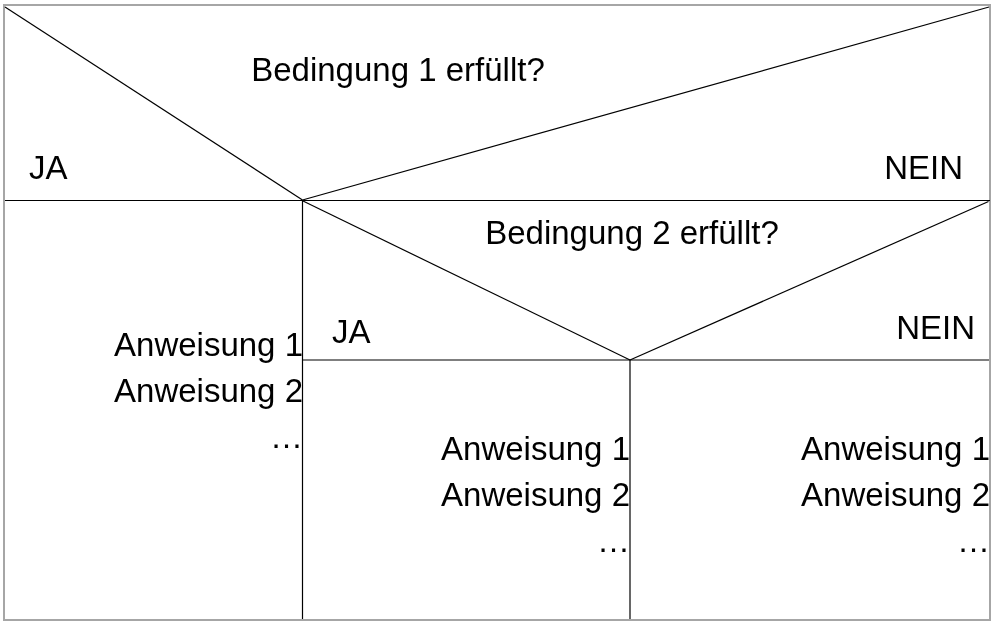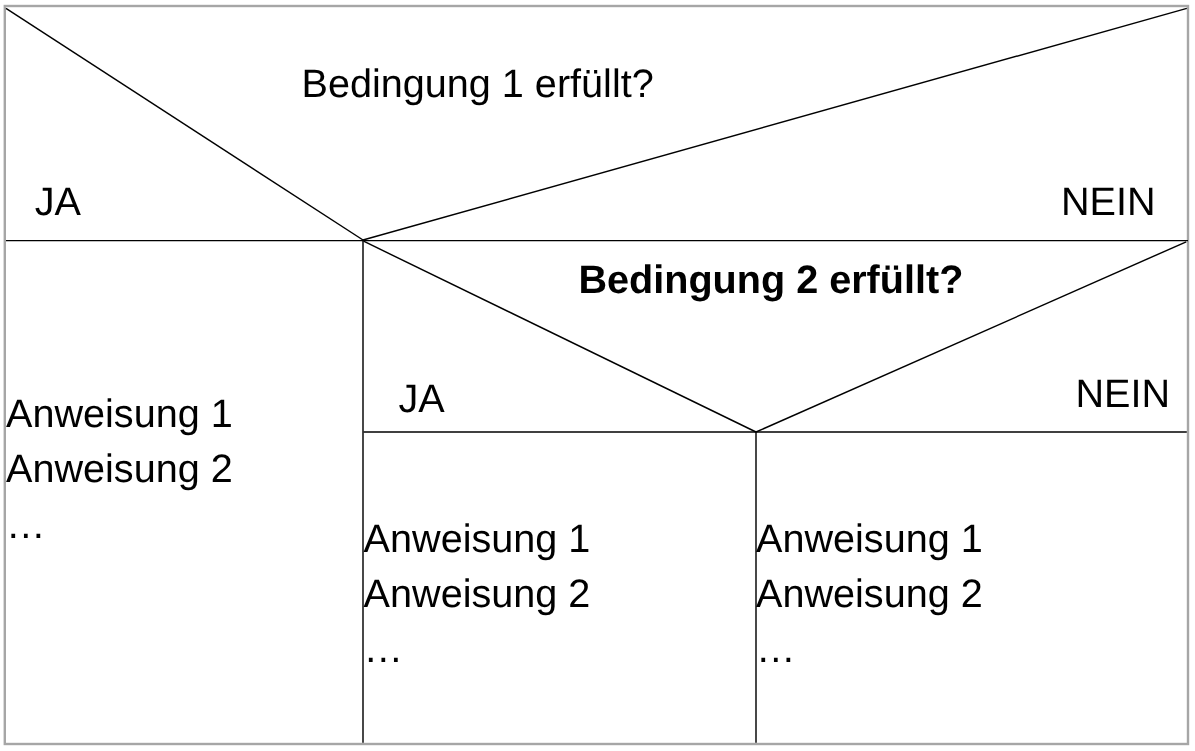--- a/index.html
+++ b/index.html
@@ -21,30 +21,30 @@
     left: 0;
     top: 0;
   }
   .t {
     position: absolute;
     font-size: 33px;
     line-height: 40px;
     white-space: nowrap;
   }
   .cond1 { left: 248px; top: 50px;  width: 300px; text-align: center; }
-  .cond2 { left: 482px; top: 213px; width: 300px; text-align: center; font-weight: bold; }
+  .cond2 { left: 482px; top: 213px; width: 300px; text-align: center; }
   .ja1   { left: 29px;  top: 148px; }
   .nein1 { right: 33px; top: 148px; text-align: right; }
   .ja2   { left: 332px; top: 312px; }
   .nein2 { right: 21px; top: 308px; text-align: right; }
   .cell {
     position: absolute;
     font-size: 33px;
     line-height: 46px;
-    text-align: left;
+    text-align: right;
   }
   .cellL { left: 5px;   top: 322px; width: 298px; }
   .cellM { left: 303px; top: 426px; width: 327px; }
   .cellR { left: 630px; top: 426px; width: 360px; }
 </style>
 </head>
 <body>
 
 <div class="stage">
 

